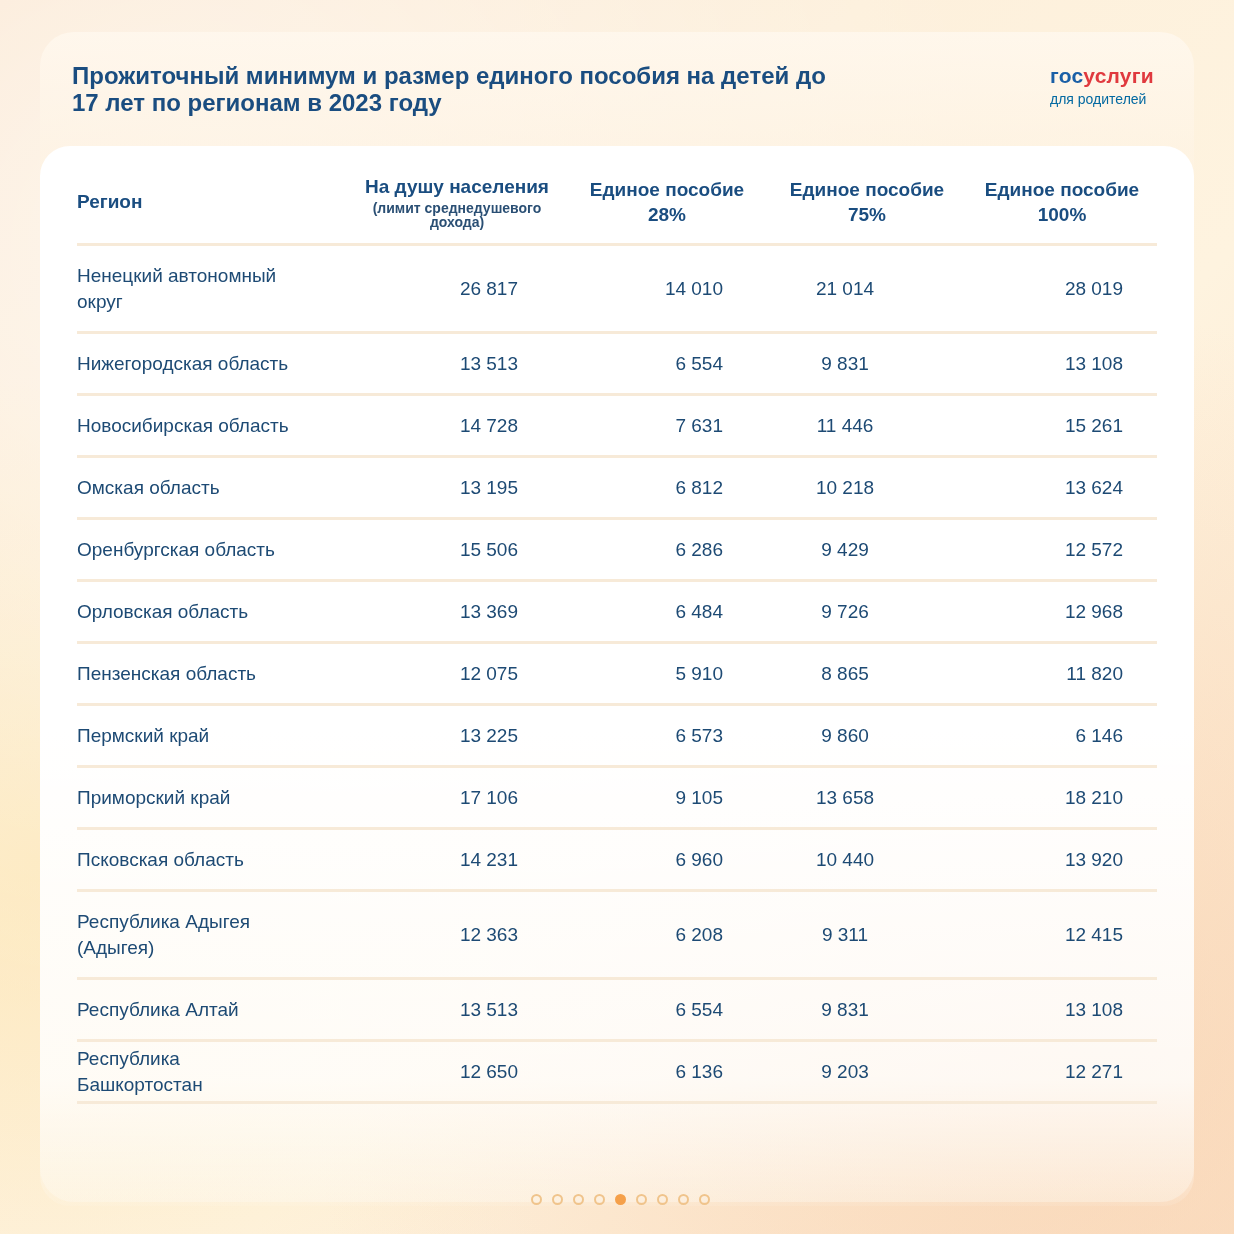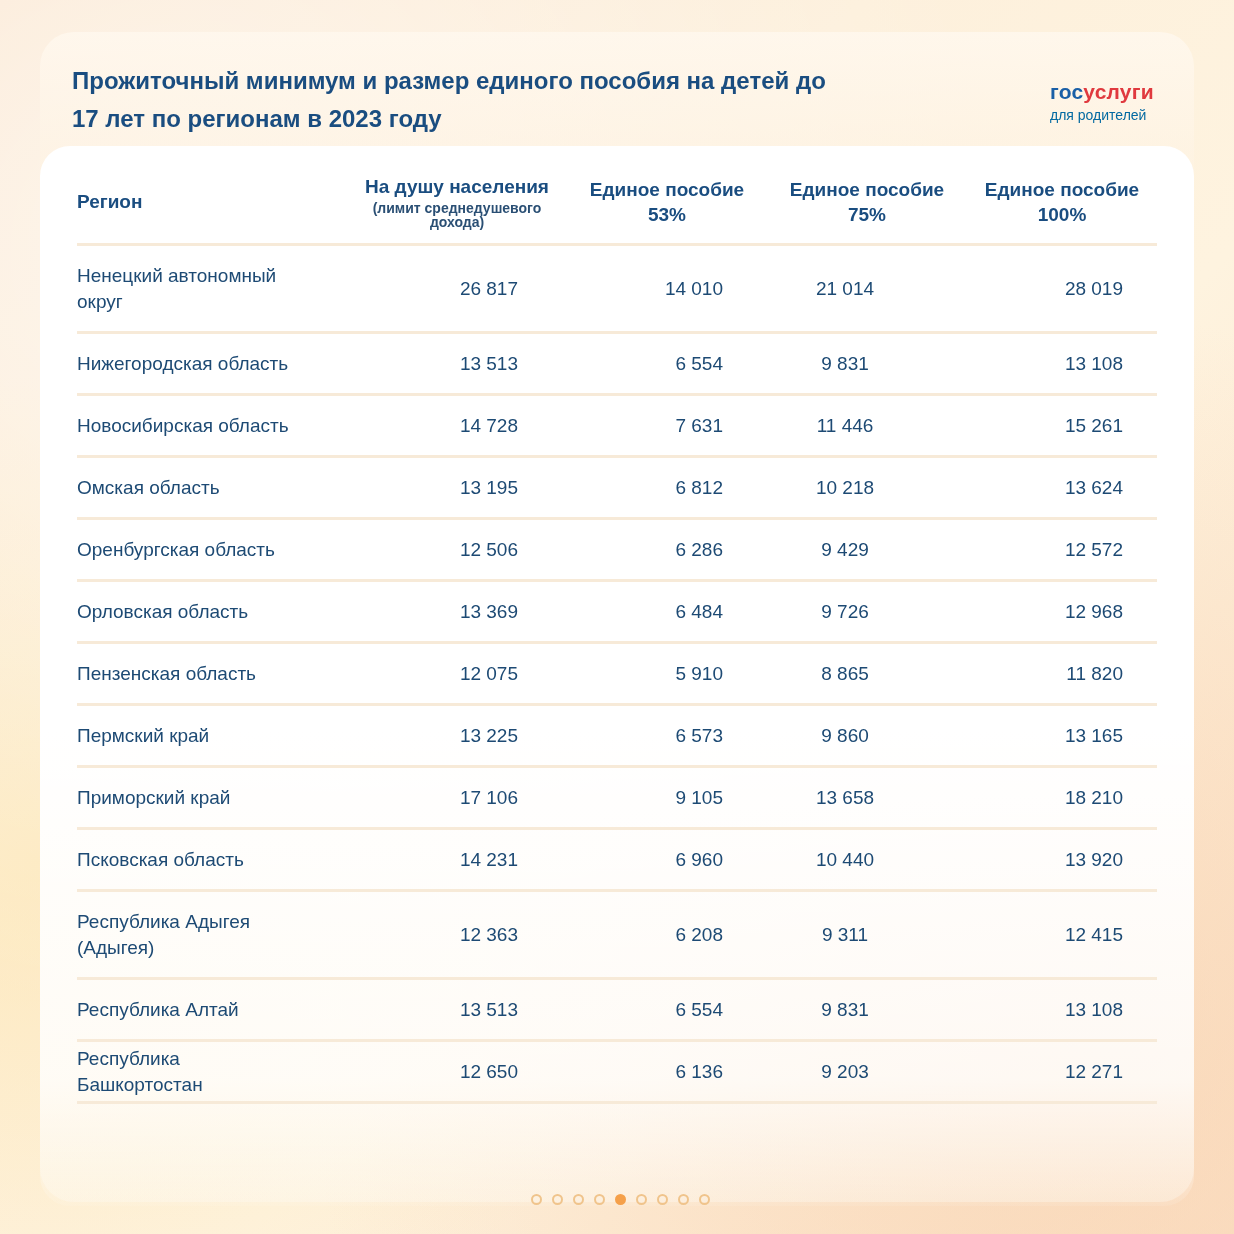--- a/index.html
+++ b/index.html
@@ -16,25 +16,25 @@
         radial-gradient(ellipse at 85% 85%, rgba(248,206,170,0.55), rgba(248,206,170,0) 50%),
         radial-gradient(ellipse at 5% 70%, rgba(253,228,170,0.6), rgba(253,228,170,0) 40%);
     }
     .outer-card {
       position: absolute; left: 40px; top: 32px; width: 1154px; height: 1170px;
       border-radius: 34px;
       background: linear-gradient(180deg, rgba(255,248,238,0.85) 0%, rgba(254,243,227,0.6) 12%, rgba(255,250,242,0.35) 100%);
     }
     .title {
       position: absolute; left: 72px; top: 62px; width: 780px;
-      font-size: 24px; line-height: 38px; font-weight: 700; color: #1a4d80;
+      font-size: 24px; line-height: 27px; font-weight: 700; color: #1a4d80;
       margin: 0;
     }
     .logo { position: absolute; left: 1050px; top: 64px; text-align: left; }
-    .logo-main { font-size: 21px; font-weight: 700; letter-spacing: 0.2px; line-height: 24px; margin-top: 16px; }
+    .logo-main { font-size: 21px; font-weight: 700; letter-spacing: 0.2px; line-height: 24px; }
     .logo-gos { color: #1a5fa6; }
     .logo-uslugi { color: #e0393e; }
     .logo-sub { font-size: 14px; color: #0369a1; margin-top: 3px; line-height: 16px; }
 
     .table-card {
       position: absolute; left: 40px; top: 146px; width: 1154px; height: 1060px;
       border-radius: 30px;
       background: linear-gradient(180deg, #ffffff 0%, #ffffff 55%, rgba(255,255,255,0.75) 88%, rgba(255,252,246,0.1) 100%);
     }
     table.data {
@@ -102,21 +102,21 @@
     <col class="c-region">
       <col class="c-percap">
       <col class="c-50">
       <col class="c-75">
       <col class="c-100">
   </colgroup>
   <thead>
     <tr>
       <th class="region-h"><span>Регион</span></th>
       <th class="num-h"><span>На душу населения</span><span class="sub">(лимит среднедушевого дохода)</span></th>
-      <th class="num-h"><span>Единое пособие</span><br><span>53%</span></th>
+      <th class="num-h"><span>Единое пособие</span><br><span>28%</span></th>
       <th class="num-h"><span>Единое пособие</span><br><span>75%</span></th>
       <th class="num-h"><span>Единое пособие</span><br><span>100%</span></th>
     </tr>
   </thead>
   <tbody id="tbody">
       <tr class="row tall">
         <td class="region"><span>Ненецкий автономный округ</span></td>
         <td class="num percap"><span class="v">26 817</span></td>
         <td class="num p50"><span class="v">14 010</span></td>
         <td class="num p75"><span class="v">21 014</span></td>
@@ -138,21 +138,21 @@
       </tr>
       <tr class="row">
         <td class="region"><span>Омская область</span></td>
         <td class="num percap"><span class="v">13 195</span></td>
         <td class="num p50"><span class="v">6 812</span></td>
         <td class="num p75"><span class="v">10 218</span></td>
         <td class="num p100"><span class="v">13 624</span></td>
       </tr>
       <tr class="row">
         <td class="region"><span>Оренбургская область</span></td>
-        <td class="num percap"><span class="v">12 506</span></td>
+        <td class="num percap"><span class="v">15 506</span></td>
         <td class="num p50"><span class="v">6 286</span></td>
         <td class="num p75"><span class="v">9 429</span></td>
         <td class="num p100"><span class="v">12 572</span></td>
       </tr>
       <tr class="row">
         <td class="region"><span>Орловская область</span></td>
         <td class="num percap"><span class="v">13 369</span></td>
         <td class="num p50"><span class="v">6 484</span></td>
         <td class="num p75"><span class="v">9 726</span></td>
         <td class="num p100"><span class="v">12 968</span></td>
@@ -162,21 +162,21 @@
         <td class="num percap"><span class="v">12 075</span></td>
         <td class="num p50"><span class="v">5 910</span></td>
         <td class="num p75"><span class="v">8 865</span></td>
         <td class="num p100"><span class="v">11 820</span></td>
       </tr>
       <tr class="row">
         <td class="region"><span>Пермский край</span></td>
         <td class="num percap"><span class="v">13 225</span></td>
         <td class="num p50"><span class="v">6 573</span></td>
         <td class="num p75"><span class="v">9 860</span></td>
-        <td class="num p100"><span class="v">13 165</span></td>
+        <td class="num p100"><span class="v">6 146</span></td>
       </tr>
       <tr class="row">
         <td class="region"><span>Приморский край</span></td>
         <td class="num percap"><span class="v">17 106</span></td>
         <td class="num p50"><span class="v">9 105</span></td>
         <td class="num p75"><span class="v">13 658</span></td>
         <td class="num p100"><span class="v">18 210</span></td>
       </tr>
       <tr class="row">
         <td class="region"><span>Псковская область</span></td>

